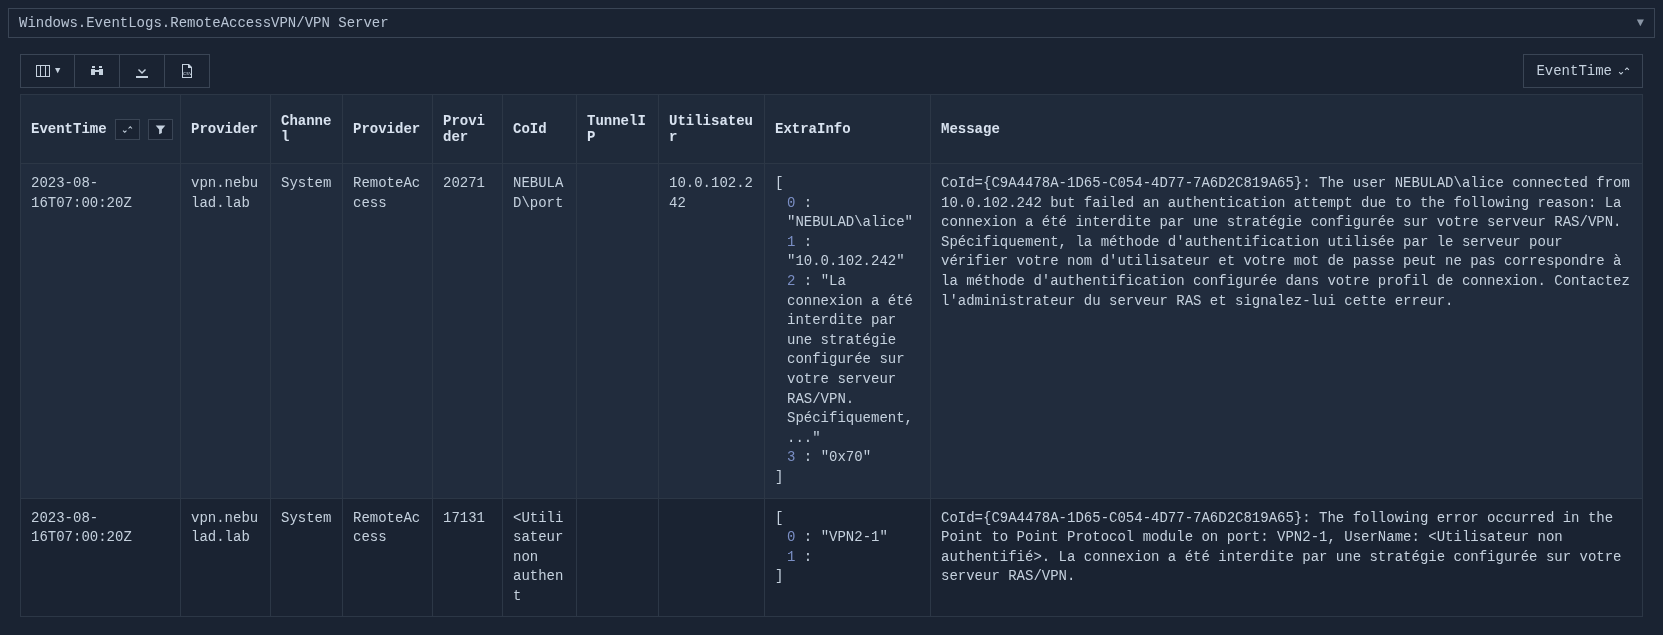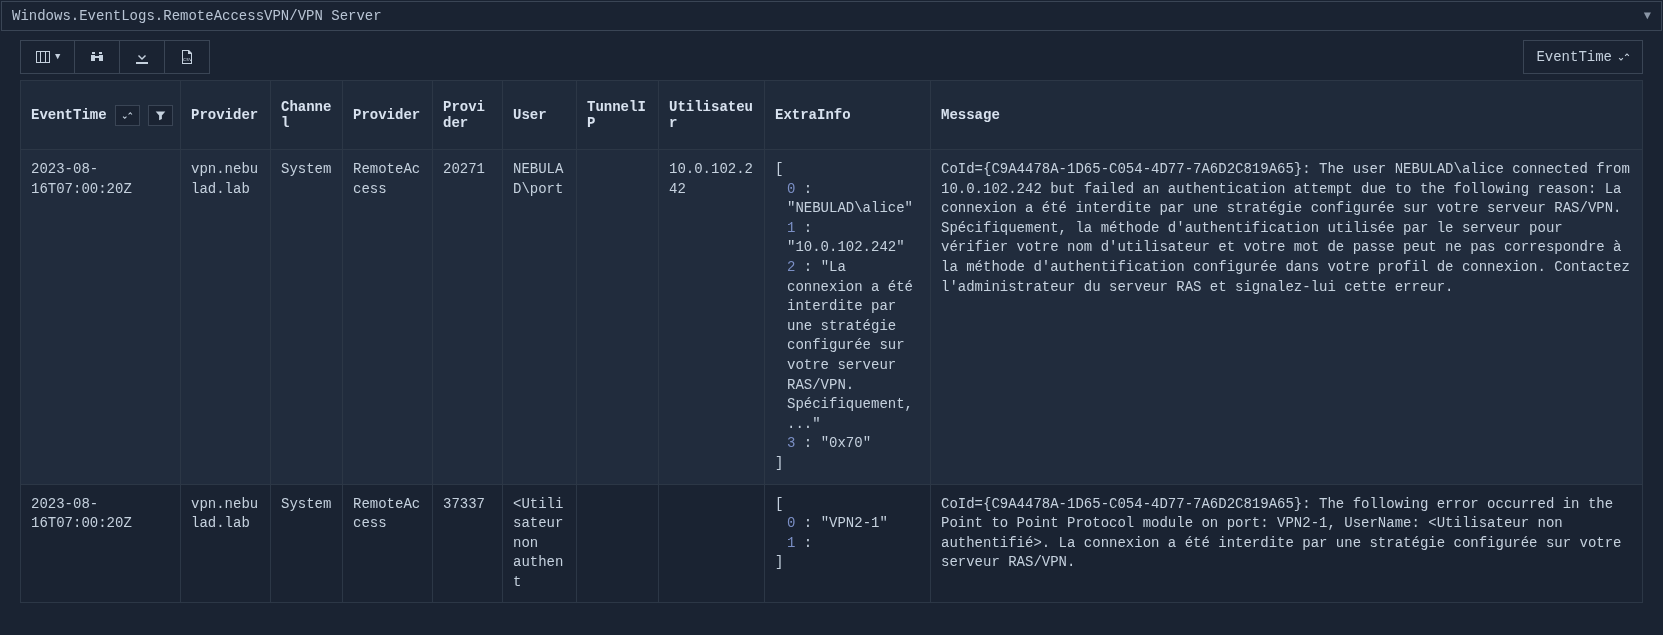--- a/index.html
+++ b/index.html
@@ -5,21 +5,21 @@
   * { box-sizing: border-box; margin: 0; padding: 0; }
   body {
     background: #1a2332;
     color: #c5d1de;
     font-family: 'Courier New', Consolas, monospace;
     font-size: 14px;
     width: 1663px;
   }
   .breadcrumb-bar {
     border: 1px solid #3a4555;
-    margin: 1px;
+    margin: 8px;
     padding: 6px 10px;
     display: flex;
     justify-content: space-between;
     align-items: center;
     color: #b8c4d4;
   }
   .breadcrumb-bar .chevron {
     font-size: 12px;
     color: #8a96a6;
   }
@@ -186,21 +186,21 @@
             <svg class="icon-svg" style="width:11px;height:11px" viewBox="0 0 16 16">
                   <path d="M1 2h14l-5 6v5l-4 2V8L1 2z"></path>
                 </svg>
           </span>
         </div>
       </th>
       <th><span>Provider</span></th>
       <th><span>Channel</span></th>
       <th><span>Provider</span></th>
       <th><span>Provider</span></th>
-      <th><span>User</span></th>
+      <th><span>CoId</span></th>
       <th><span>TunnelIP</span></th>
       <th><span>Utilisateur</span></th>
       <th><span>ExtraInfo</span></th>
       <th><span>Message</span></th>
     </tr>
   </thead>
   <tbody id="tbody">
         <tr>
           <td>2023-08-16T07:00:20Z</td>
           <td>vpn.nebulad.lab</td>
@@ -220,21 +220,21 @@
               <div class="json-bracket">]</div>
             </div>
           </td>
           <td>CoId={C9A4478A-1D65-C054-4D77-7A6D2C819A65}: The user NEBULAD\alice connected from 10.0.102.242 but failed an authentication attempt due to the following reason: La connexion a été interdite par une stratégie configurée sur votre serveur RAS/VPN. Spécifiquement, la méthode d'authentification utilisée par le serveur pour vérifier votre nom d'utilisateur et votre mot de passe peut ne pas correspondre à la méthode d'authentification configurée dans votre profil de connexion. Contactez l'administrateur du serveur RAS et signalez-lui cette erreur.</td>
         </tr>
         <tr>
           <td>2023-08-16T07:00:20Z</td>
           <td>vpn.nebulad.lab</td>
           <td>System</td>
           <td>RemoteAccess</td>
-          <td>37337</td>
+          <td>17131</td>
           <td>&lt;Utilisateur non authent</td>
           <td></td>
           <td></td>
           <td>
             <div class="json-view">
               <div class="json-bracket">[</div>
               <div class="json-line"><span class="json-key">0</span><span class="json-val"> : </span><span class="json-val">"VPN2-1"</span></div>
               <div class="json-line"><span class="json-key">1</span><span class="json-val"> : </span><span class="json-val"></span></div>
               <div class="json-bracket">]</div>
             </div>

